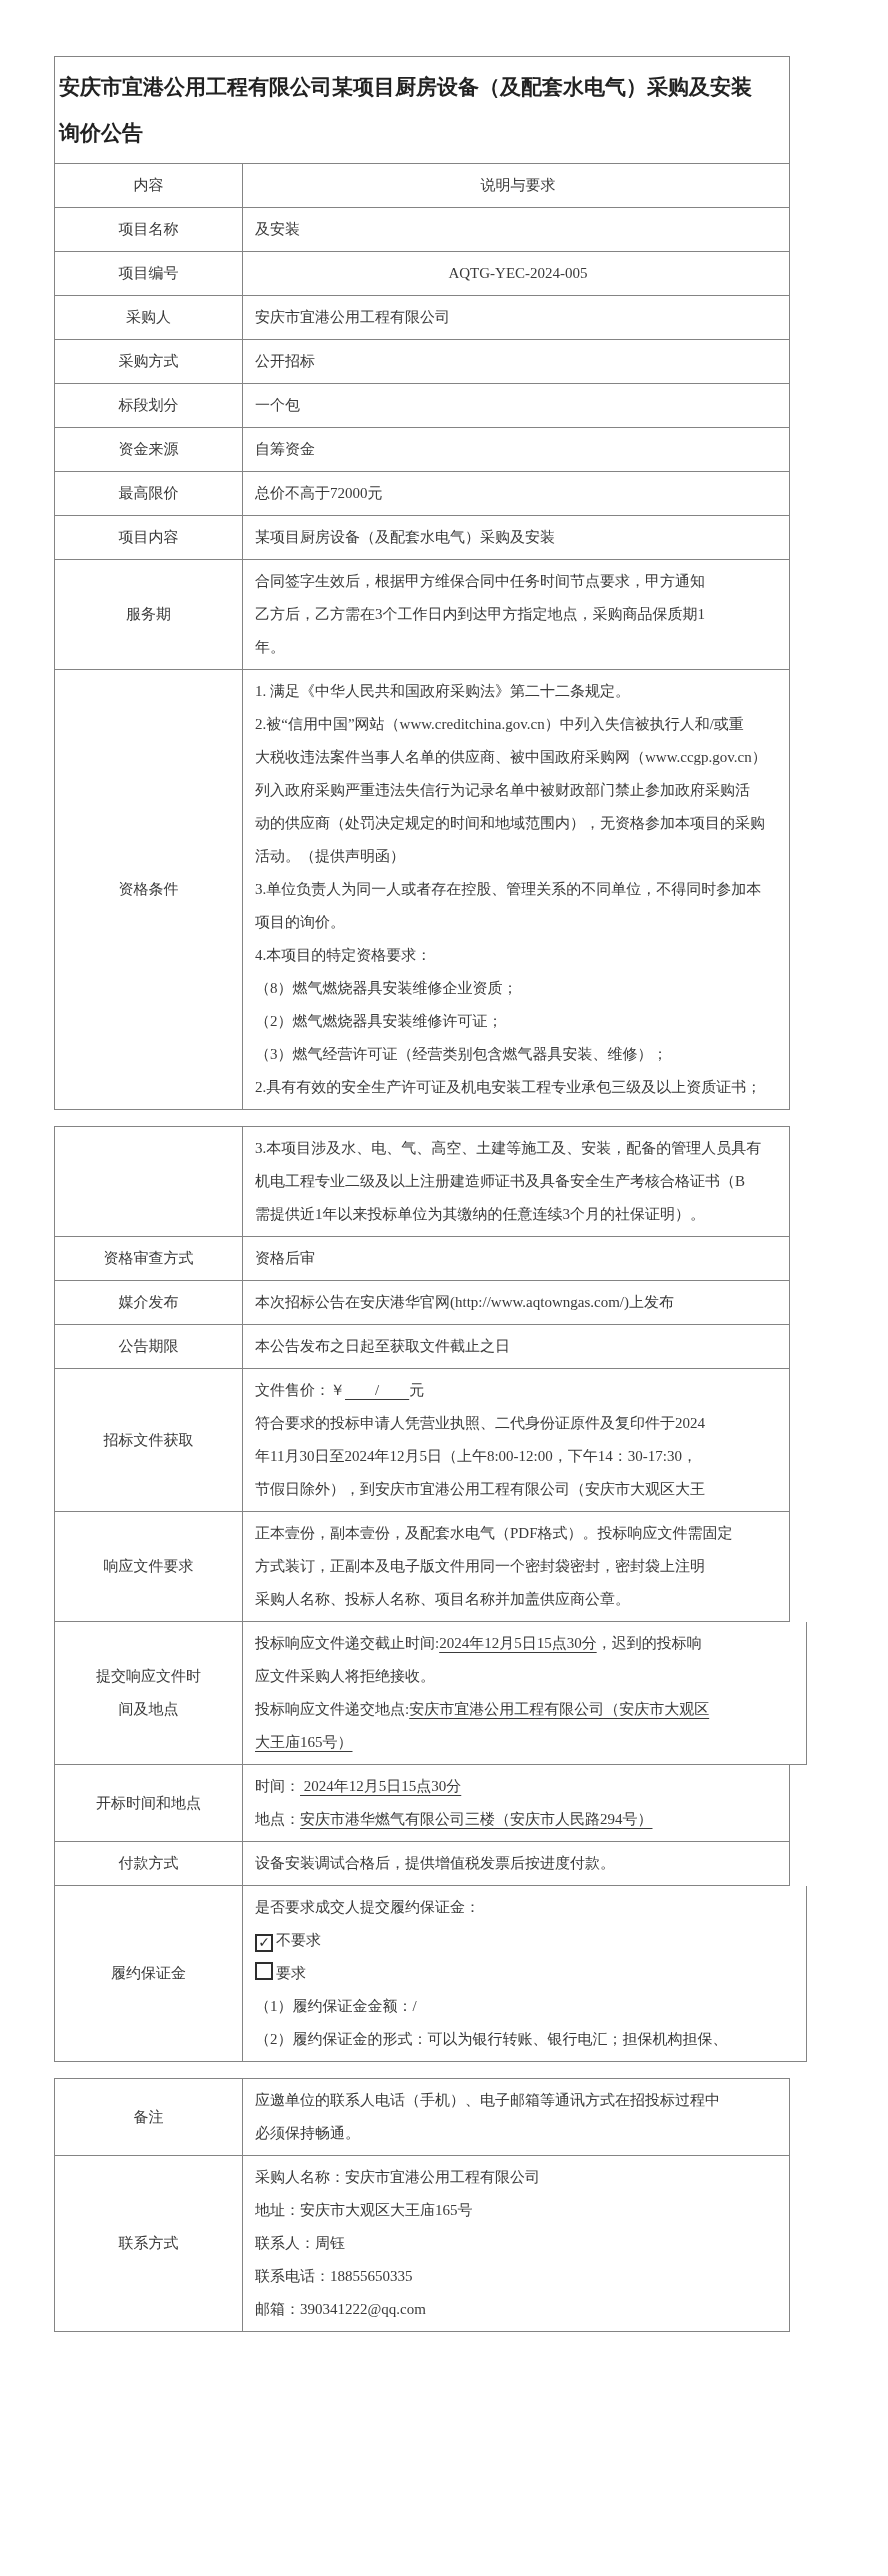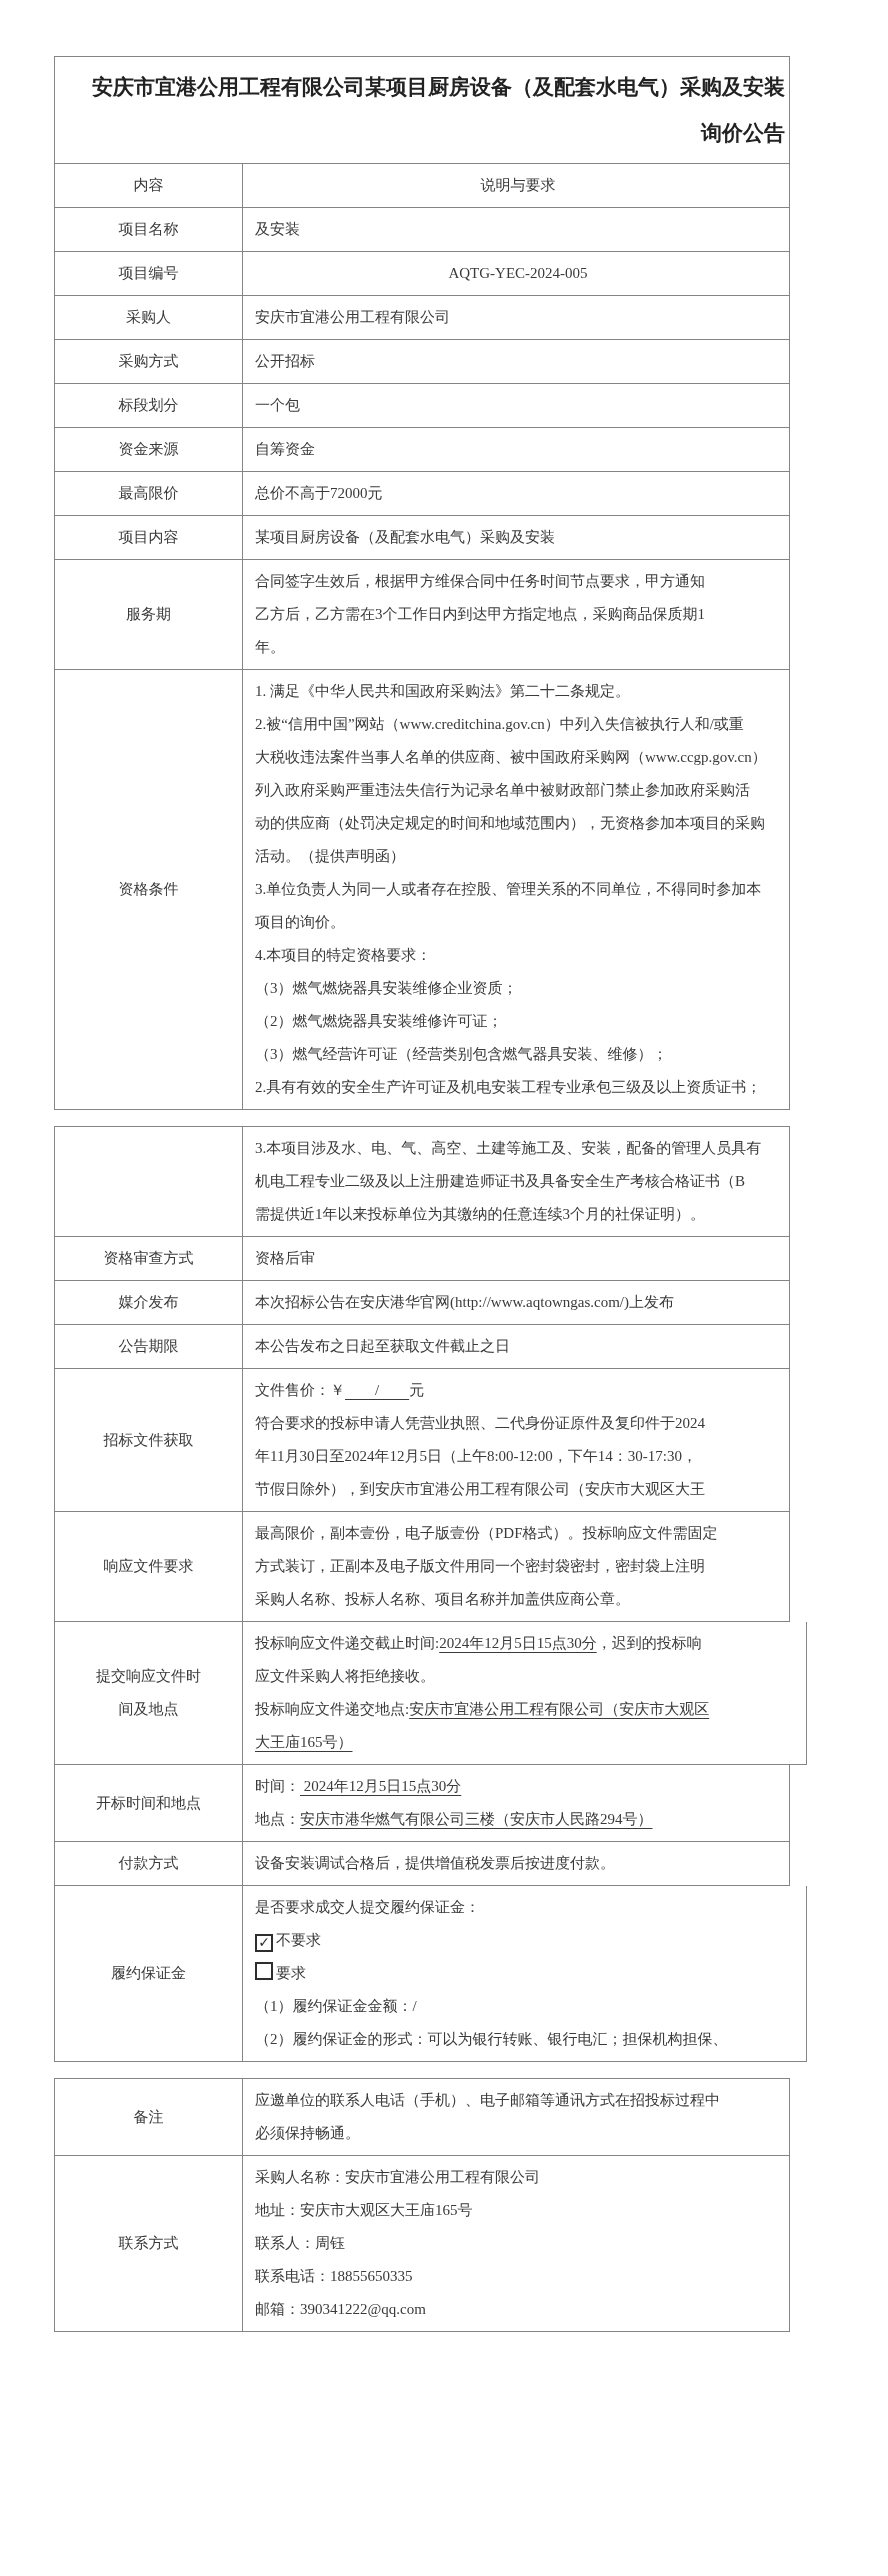--- a/index.html
+++ b/index.html
@@ -22,21 +22,21 @@
     display:flex;flex-direction:column;align-items:center;justify-content:center;
     text-align:left;padding:5px 8px;font-size:15px;line-height:33px;
   }
   .content{
     flex:1 1 auto;min-width:0;padding:5px 8px 5px 12px;font-size:15px;line-height:33px;
     min-height:42px;display:flex;flex-direction:column;justify-content:flex-end;
   }
   .content.center{align-items:center;text-align:center}
   .title-row{min-height:99px}
   .title-cell{
-    width:100%;text-align:right;font-weight:bold;color:#222;
+    width:100%;text-align:left;font-weight:bold;color:#222;
     font-size:21px;line-height:46px;padding:7px 4px;
   }
   .cline{min-height:33px}
   .u{text-decoration:underline;text-underline-offset:4px}
   .cbx{
     display:inline-block;width:14px;height:14px;border:2px solid #2e2e2e;
     margin-right:3px;vertical-align:-2px;line-height:13px;text-align:center;
     font-size:14px;font-weight:bold;color:#2e2e2e;
     font-family:"DejaVu Sans","Liberation Sans",sans-serif;
   }
@@ -141,21 +141,21 @@
         <div class="cell content">
           <div class="cline"><span>1. 满足《中华人民共和国政府采购法》第二十二条规定。</span></div>
           <div class="cline"><span>2.被“信用中国”网站（www.creditchina.gov.cn）中列入失信被执行人和/或重</span></div>
           <div class="cline"><span>大税收违法案件当事人名单的供应商、被中国政府采购网（www.ccgp.gov.cn）</span></div>
           <div class="cline"><span>列入政府采购严重违法失信行为记录名单中被财政部门禁止参加政府采购活</span></div>
           <div class="cline"><span>动的供应商（处罚决定规定的时间和地域范围内），无资格参加本项目的采购</span></div>
           <div class="cline"><span>活动。（提供声明函）</span></div>
           <div class="cline"><span>3.单位负责人为同一人或者存在控股、管理关系的不同单位，不得同时参加本</span></div>
           <div class="cline"><span>项目的询价。</span></div>
           <div class="cline"><span>4.本项目的特定资格要求：</span></div>
-          <div class="cline"><span>（3）燃气燃烧器具安装维修企业资质；</span></div>
+          <div class="cline"><span>（8）燃气燃烧器具安装维修企业资质；</span></div>
           <div class="cline"><span>（2）燃气燃烧器具安装维修许可证；</span></div>
           <div class="cline"><span>（3）燃气经营许可证（经营类别包含燃气器具安装、维修）；</span></div>
           <div class="cline"><span>2.具有有效的安全生产许可证及机电安装工程专业承包三级及以上资质证书；</span></div>
         </div>
       </div>
     </div>
     <div class="seg">
       <div class="row">
         <div class="cell label"></div>
         <div class="cell content">
@@ -197,21 +197,21 @@
           <div class="cline"><span>符合要求的投标申请人凭营业执照、二代身份证原件及复印件于2024</span></div>
           <div class="cline"><span>年11月30日至2024年12月5日（上午8:00-12:00，下午14：30-17:30，</span></div>
           <div class="cline"><span>节假日除外），到安庆市宜港公用工程有限公司（安庆市大观区大王</span></div>
         </div>
       </div>
       <div class="row">
         <div class="cell label">
           <div class="lline">响应文件要求</div>
         </div>
         <div class="cell content">
-          <div class="cline"><span>最高限价，副本壹份，电子版壹份（PDF格式）。投标响应文件需固定</span></div>
+          <div class="cline"><span>正本壹份，副本壹份，及配套水电气（PDF格式）。投标响应文件需固定</span></div>
           <div class="cline"><span>方式装订，正副本及电子版文件用同一个密封袋密封，密封袋上注明</span></div>
           <div class="cline"><span>采购人名称、投标人名称、项目名称并加盖供应商公章。</span></div>
         </div>
       </div>
       <div class="row wide">
         <div class="cell label">
           <div class="lline">提交响应文件时</div>
           <div class="lline">间及地点</div>
         </div>
         <div class="cell content">

